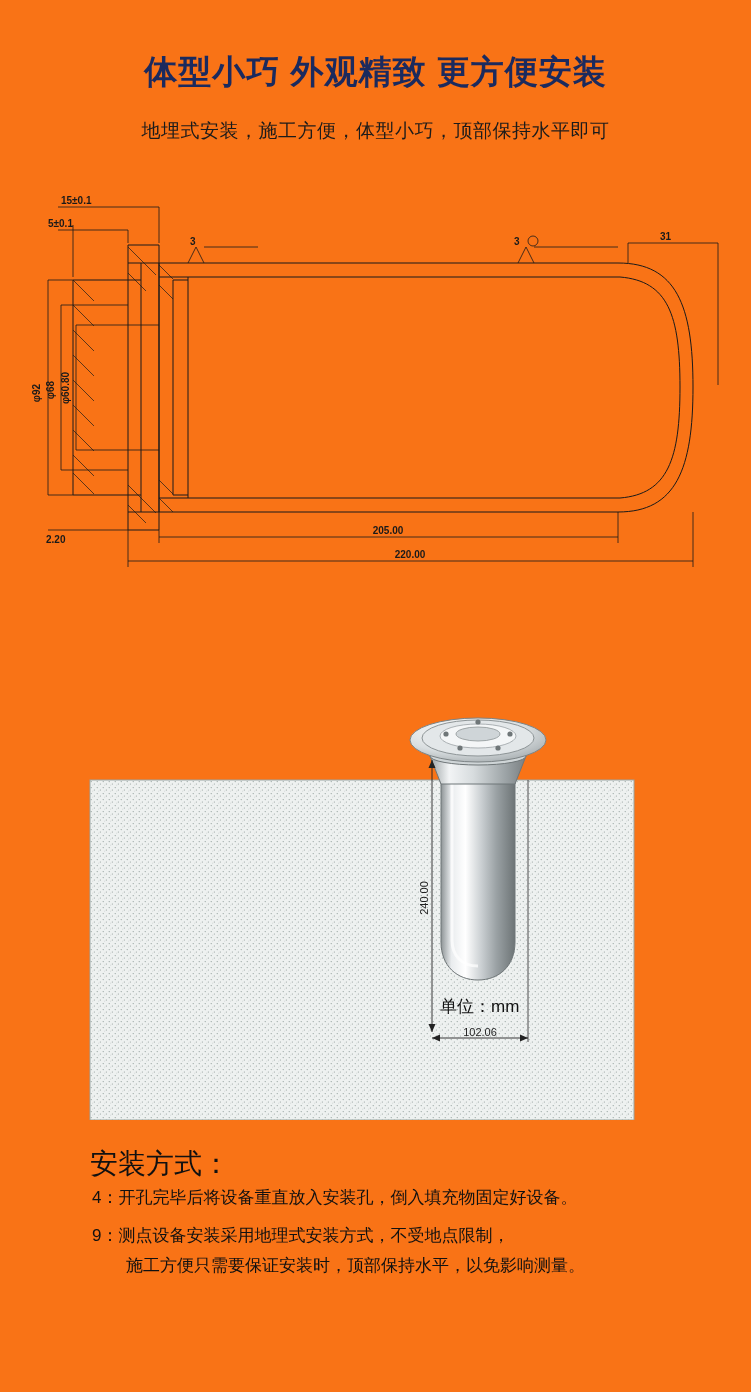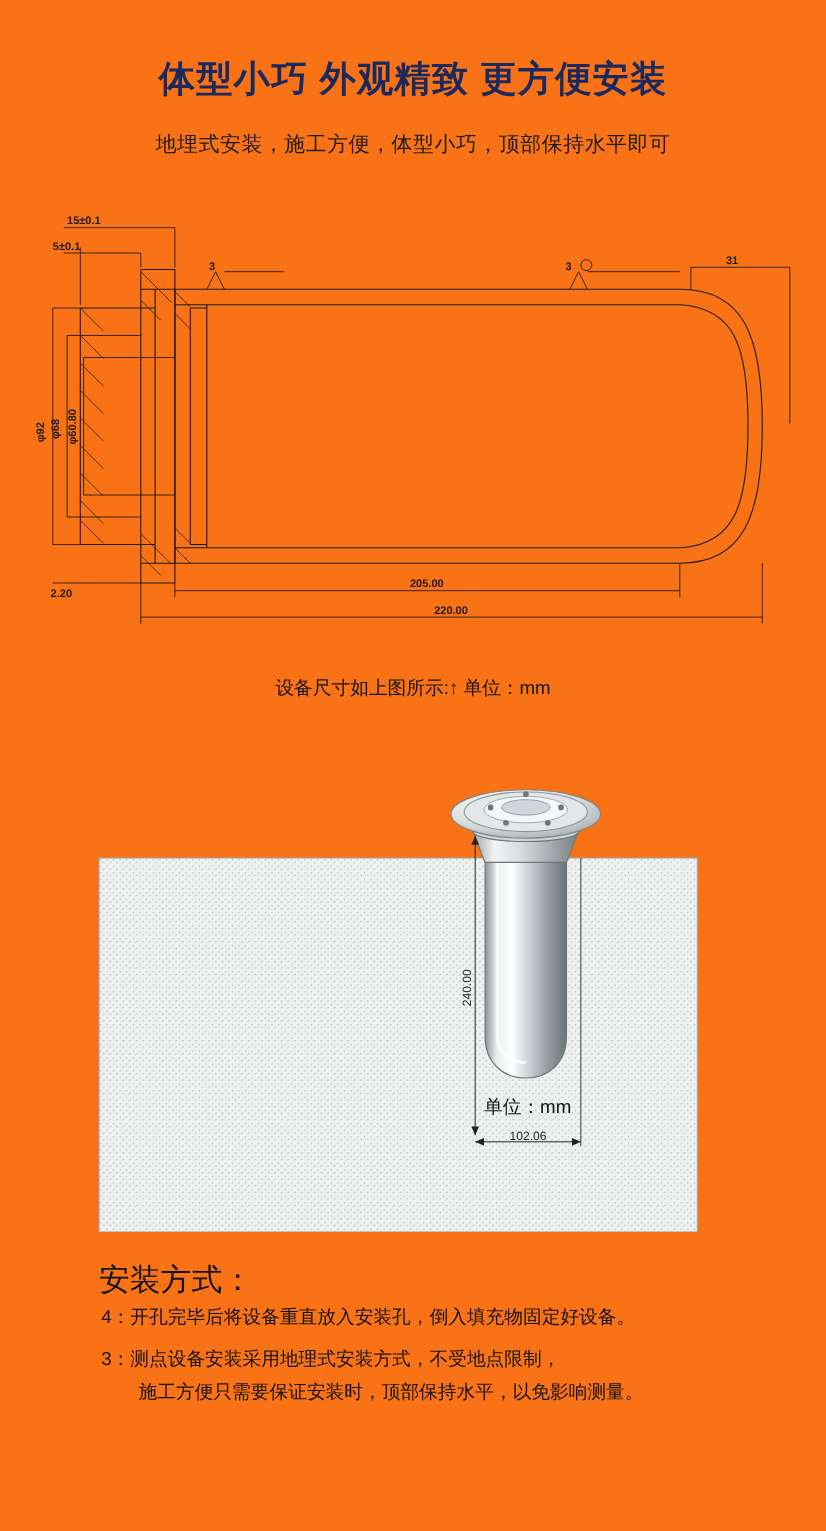--- a/index.html
+++ b/index.html
@@ -176,21 +176,20 @@
         <text x="162" y="60" stroke="none">3</text>
 
         <path d="M490,78 L498,62 L506,78" fill="none"></path>
         <line x1="506" y1="62" x2="590" y2="62"></line>
         <circle cx="505" cy="56" r="5" fill="none"></circle>
         <text x="486" y="60" stroke="none">3</text>
       </g>
     </svg>
   </div>
 
-  <div class="caption">设备尺寸如上图所示:↑ 单位：mm</div>
 
   <div class="install-fig">
     <svg width="751" height="460" viewBox="0 0 751 460" xmlns="http://www.w3.org/2000/svg">
       <defs>
         <pattern id="soil" width="6" height="6" patternUnits="userSpaceOnUse">
           <rect width="6" height="6" fill="#eef1f0"></rect>
           <circle cx="1.2" cy="1.6" r="0.55" fill="#8d9a97"></circle>
           <circle cx="4.3" cy="3.9" r="0.5" fill="#7f8d8a"></circle>
           <circle cx="2.8" cy="5.1" r="0.35" fill="#9aa6a3"></circle>
         </pattern>
@@ -254,16 +253,16 @@
         <text x="480" y="376" text-anchor="middle" stroke="none">102.06</text>
         <line x1="528" y1="120" x2="528" y2="382" stroke-dasharray="0" stroke-width="0.8"></line>
       </g>
 
       <text x="440" y="352" font-family="&quot;Liberation Sans&quot;, sans-serif" font-size="17" fill="#111">单位：mm</text>
     </svg>
   </div>
 
   <div class="inst-title">安装方式：</div>
   <div class="inst-line inst-1">4：开孔完毕后将设备重直放入安装孔，倒入填充物固定好设备。</div>
-  <div class="inst-line inst-2">3：测点设备安装采用地理式安装方式，不受地点限制，</div>
+  <div class="inst-line inst-2">9：测点设备安装采用地理式安装方式，不受地点限制，</div>
   <div class="inst-line inst-3">施工方便只需要保证安装时，顶部保持水平，以免影响测量。</div>
 
 </div>
 
 </body></html>

